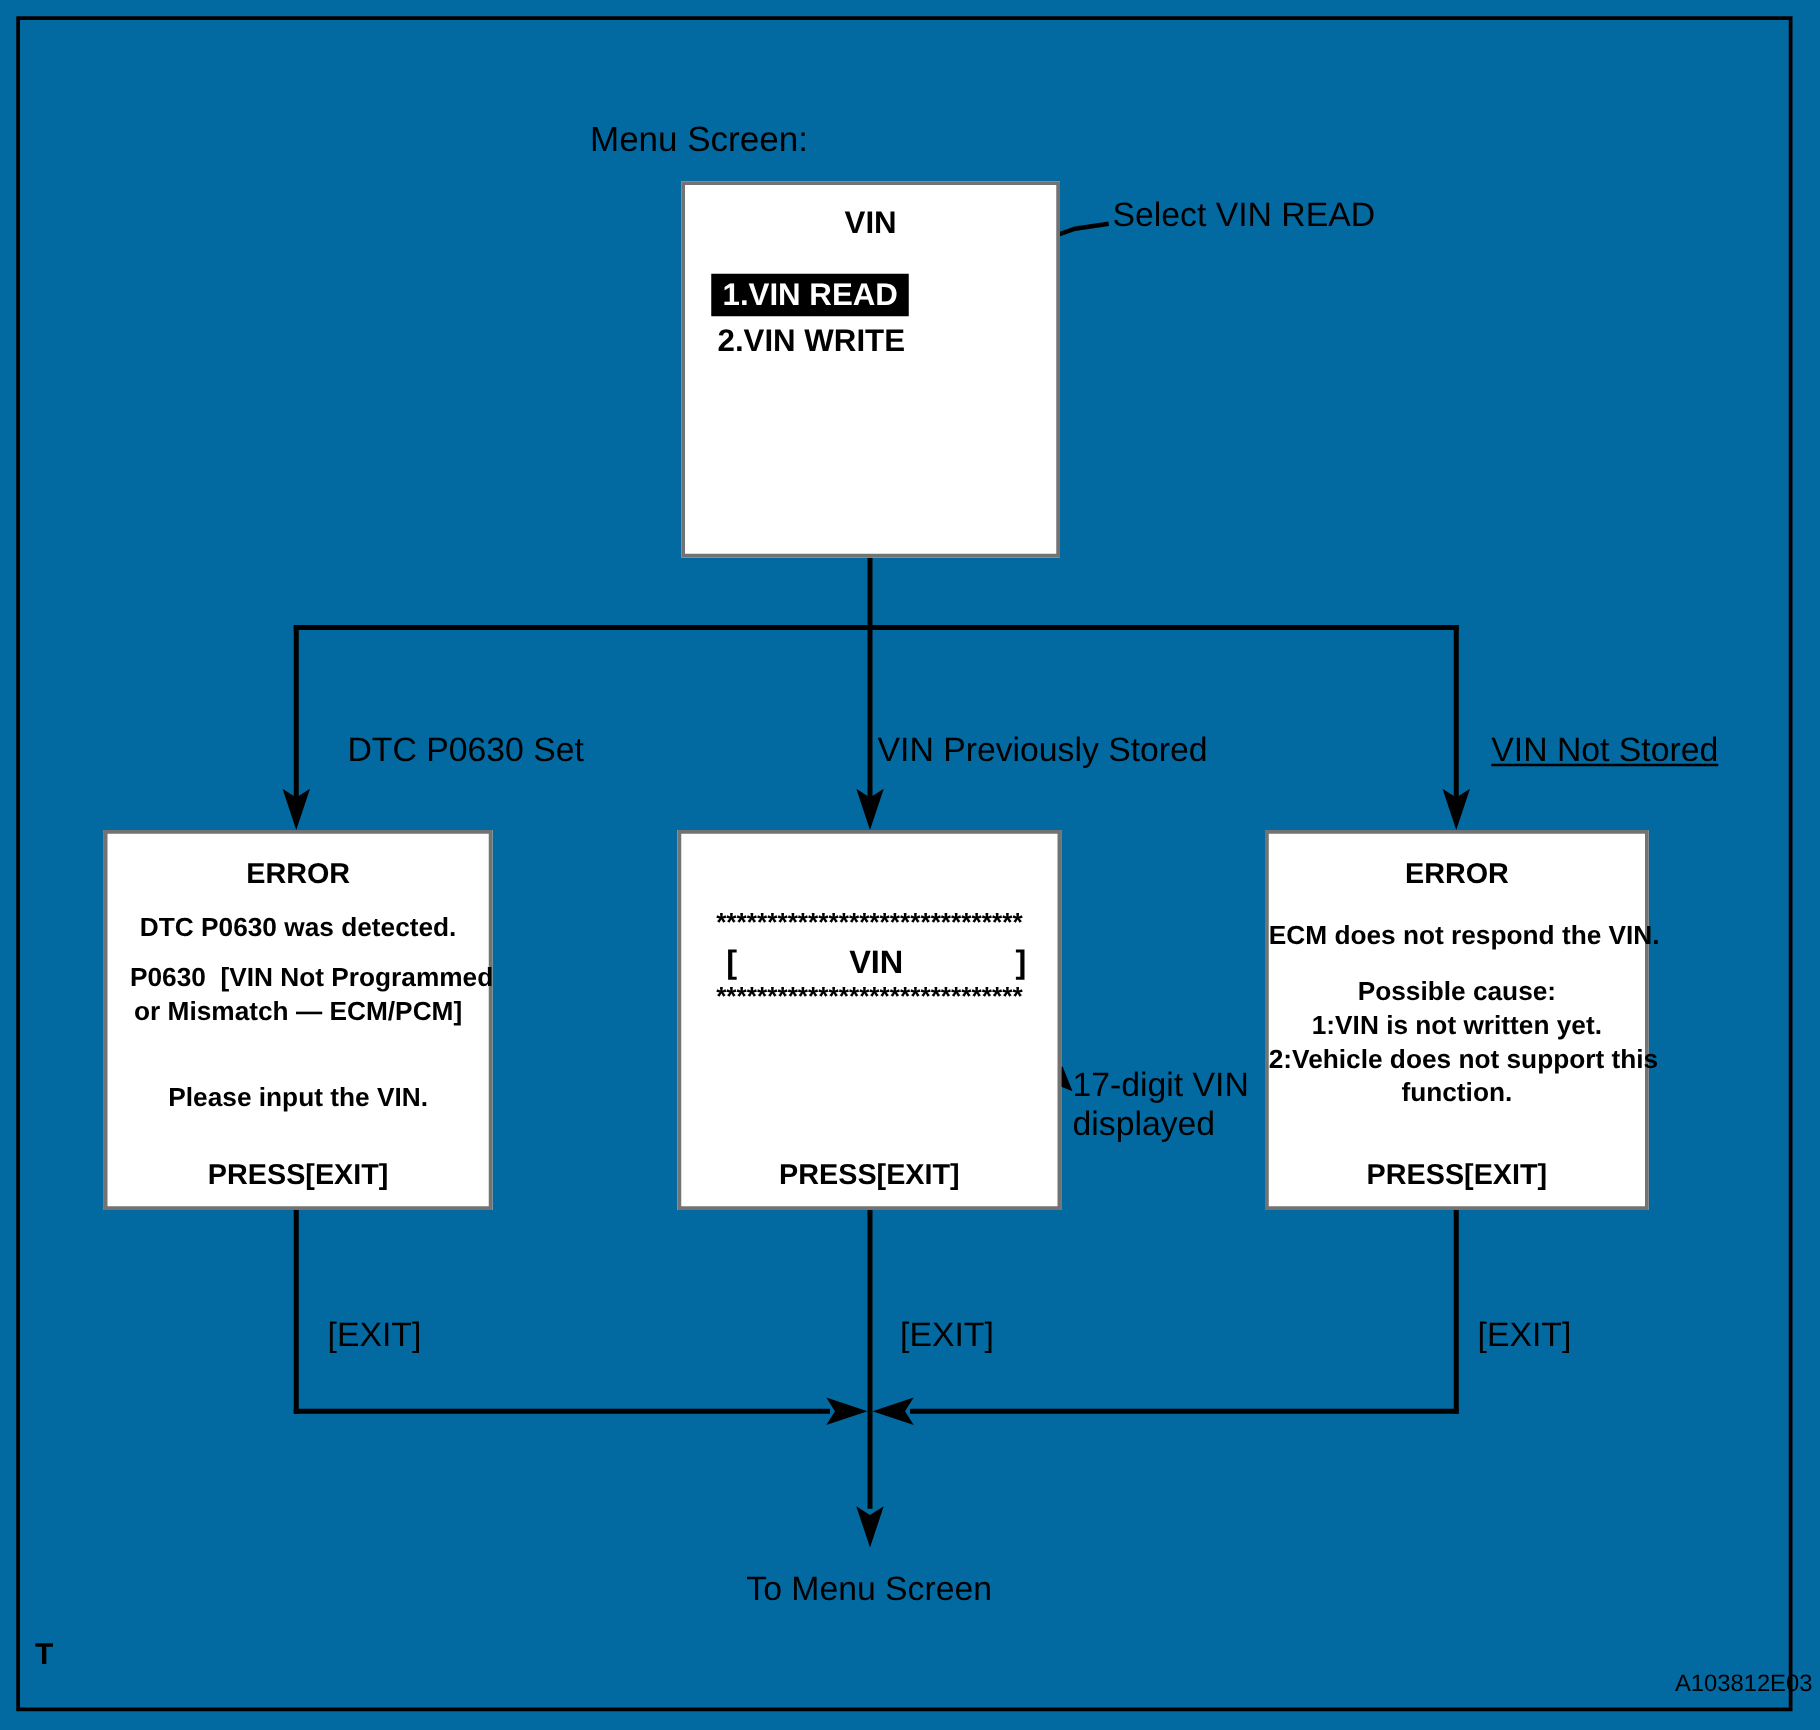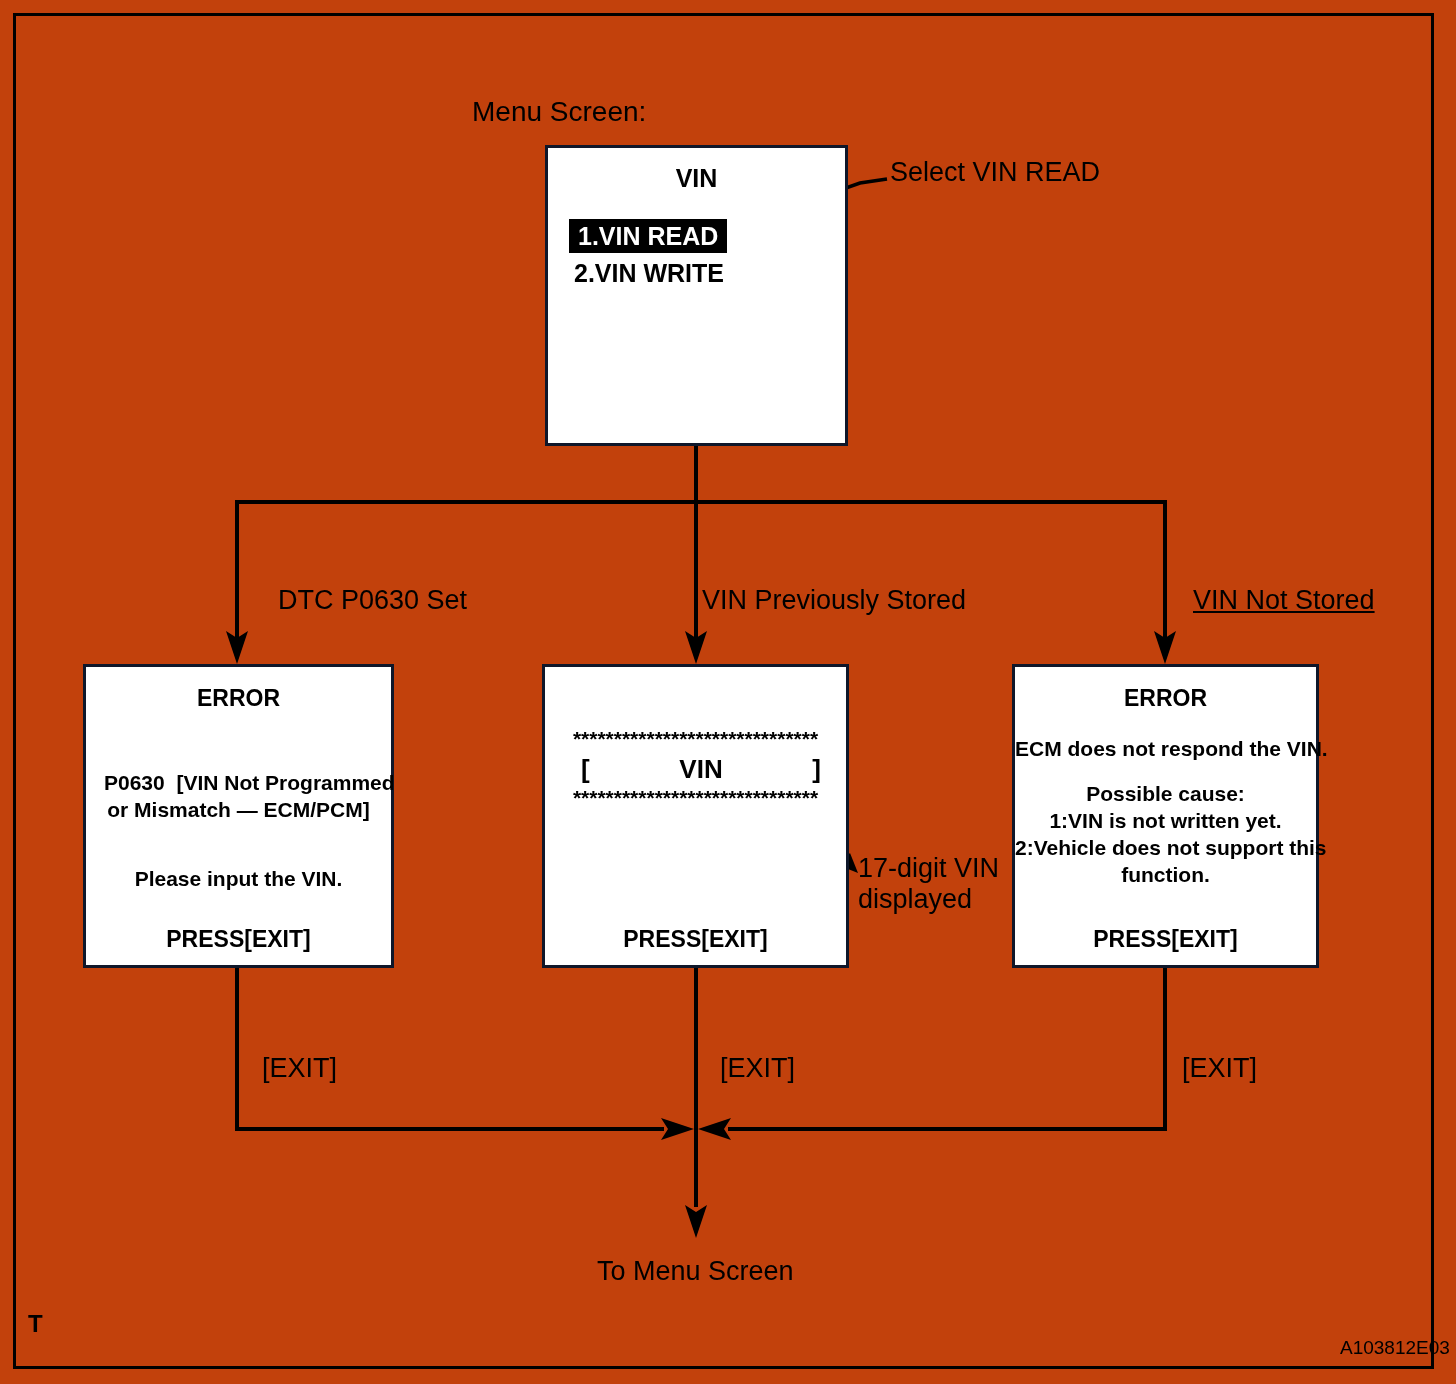--- a/index.html
+++ b/index.html
@@ -1,37 +1,37 @@
 <!DOCTYPE html>
 <html><head>
 <meta charset="utf-8">
 <style>
   * { margin: 0; padding: 0; box-sizing: border-box; }
   html, body { background: #ffffff; }
   .canvas {
     position: relative;
     width: 1456px;
     height: 1384px;
-    background: #c2410c;
+    background: #0369a1;
     color: #000;
     font-family: "Liberation Sans", sans-serif;
     overflow: hidden;
   }
   .abs { position: absolute; }
   .frame {
     position: absolute;
     left: 13px; top: 13px;
     width: 1421px; height: 1356px;
     border: 3px solid #000;
     background: transparent;
   }
   .note { font-size: 27px; line-height: 31px; white-space: nowrap; }
   .screen-box {
     position: absolute;
-    border: 3px solid #0f172a;
+    border: 3px solid #737373;
     background: #fff;
   }
   .sb-line {
     position: absolute;
     left: 0; width: 100%;
     text-align: center;
     font-weight: bold;
     font-size: 21px;
     line-height: 27px;
     white-space: nowrap;
@@ -135,20 +135,21 @@
   </div>
 
   <div class="abs note" style="left:890px; top:157px;">Select VIN READ</div>
 
   <div class="abs note" style="left:278px; top:585px;">DTC P0630 Set</div>
   <div class="abs note" style="left:702px; top:585px;text-align:center;">VIN Previously Stored</div>
   <div class="abs note" style="left:1193px; top:585px;text-decoration:underline;">VIN Not Stored</div>
 
   <div class="screen-box" style="left:83px; top:664px; width:311px; height:304px;">
     <div class="sb-line sb-title" style="top:18px;">ERROR</div>
+    <div class="sb-line" style="top:62px;">DTC P0630 was detected.</div>
     <div class="sb-line pre" style="top:102px;">P0630  [VIN Not Programmed</div>
     <div class="sb-line" style="top:198px;">Please input the VIN.</div>
     <div class="sb-line" style="top:129px;">or Mismatch — ECM/PCM]</div>
     <div class="sb-line sb-footer" style="top:259px;">PRESS[EXIT]</div>
   </div>
 
   <div class="screen-box" style="left:542px; top:664px; width:307px; height:304px;">
     <div class="sb-line stars" style="top:58px;">******************************</div>
     <div class="vin-row">
       <span>[</span>

